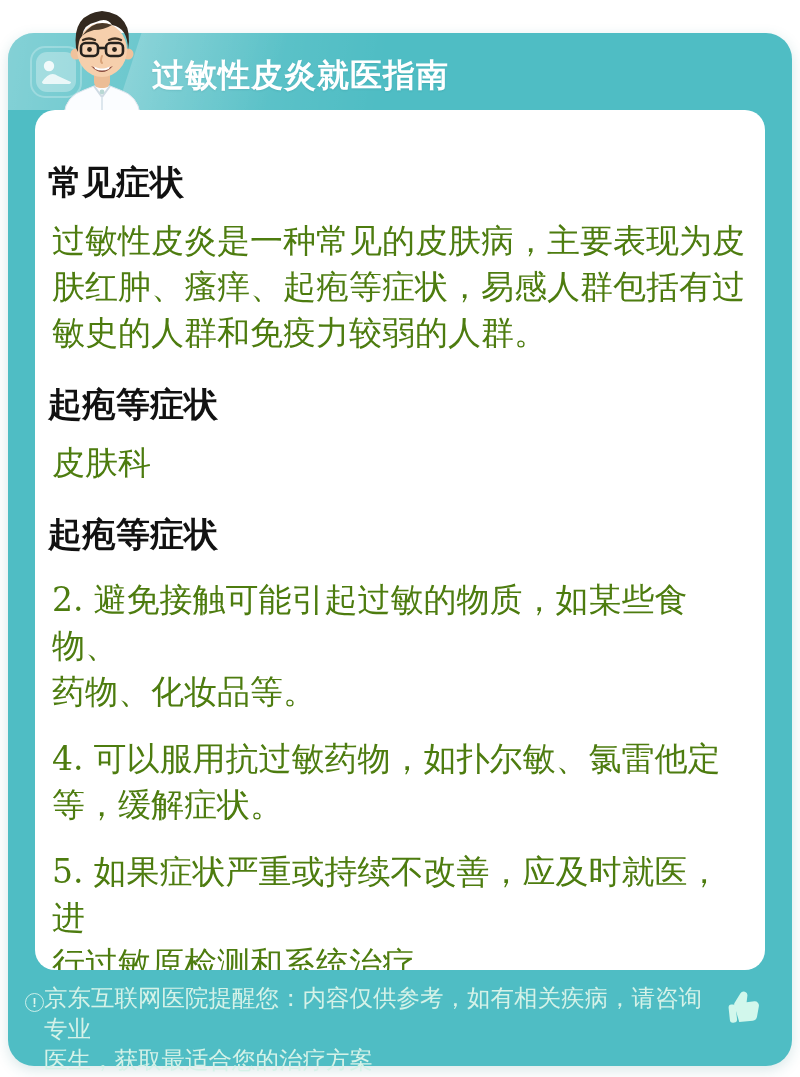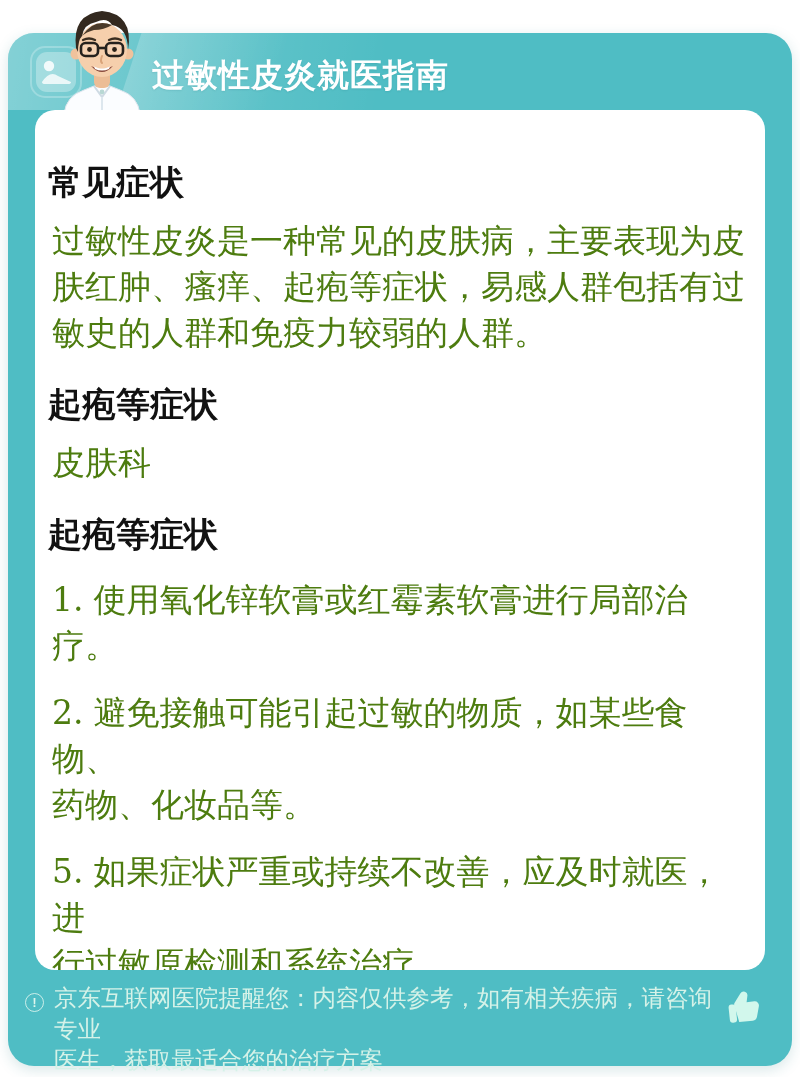--- a/index.html
+++ b/index.html
@@ -105,21 +105,20 @@
   }
   .item-text { white-space: pre-line; }
 
   .footer {
     position: absolute;
     left: 0; right: 0; bottom: 0;
     height: 96px;
     display: flex;
     align-items: flex-start;
     padding: 13px 24px 0 17px;
-    gap: 10px;
     border-radius: 26px;
   }
   .info-icon {
     flex: 0 0 auto;
     width: 19px; height: 19px;
     margin-top: 10px;
     border: 1.6px solid rgba(223,246,238,0.85);
     border-radius: 50%;
     color: #dff6ee;
     font-size: 12px;
@@ -202,26 +201,27 @@
     <div class="sec-heading first">常见症状</div>
     <p class="sec-body">过敏性皮炎是一种常见的皮肤病，主要表现为皮
 肤红肿、瘙痒、起疱等症状，易感人群包括有过
 敏史的人群和免疫力较弱的人群。</p>
 
     <div class="sec-heading">起疱等症状</div>
     <p class="sec-body">皮肤科</p>
 
     <div class="sec-heading">起疱等症状</div>
 
-    <p class="list-item"><span class="item-num">1.</span><span class="item-text">使用氧化锌软膏或红霉素软膏进行局部治疗。</span></p>
 
     <p class="list-item"><span class="item-num">2.</span><span class="item-text">避免接触可能引起过敏的物质，如某些食物、
 药物、化妆品等。</span></p>
 
 
+    <p class="list-item"><span class="item-num">4.</span><span class="item-text">可以服用抗过敏药物，如扑尔敏、氯雷他定
+等，缓解症状。</span></p>
 
     <p class="list-item"><span class="item-num">5.</span><span class="item-text">如果症状严重或持续不改善，应及时就医，进
 行过敏原检测和系统治疗。</span></p>
 
   </div>
 
   <div class="footer">
     <div class="info-icon"></div>
     <div class="disclaimer">京东互联网医院提醒您：内容仅供参考，如有相关疾病，请咨询专业
 医生，获取最适合您的治疗方案</div>

